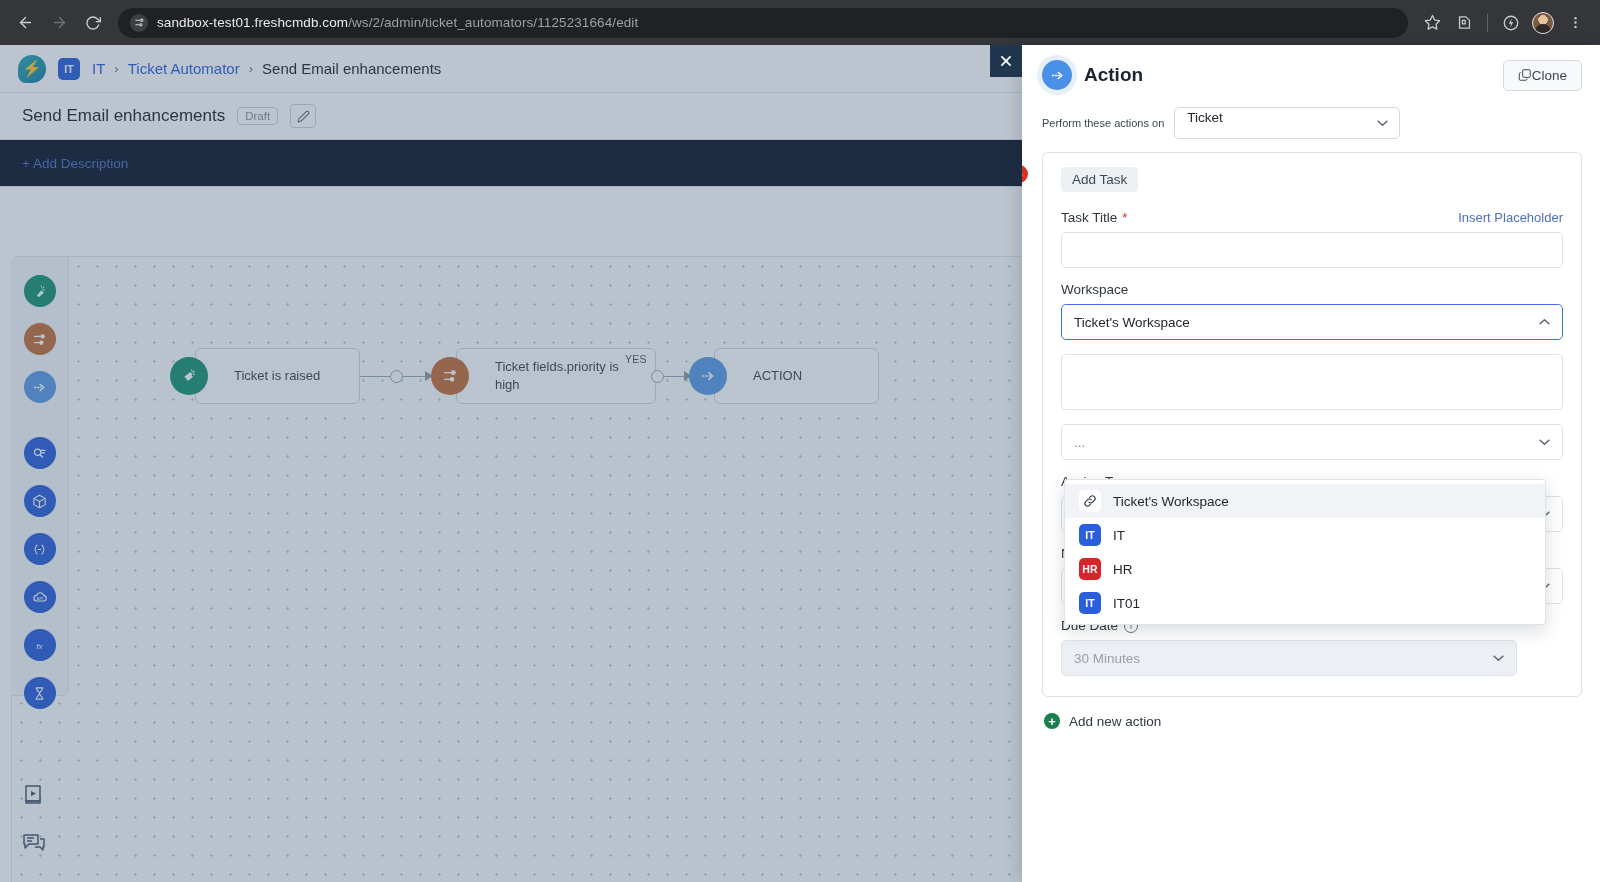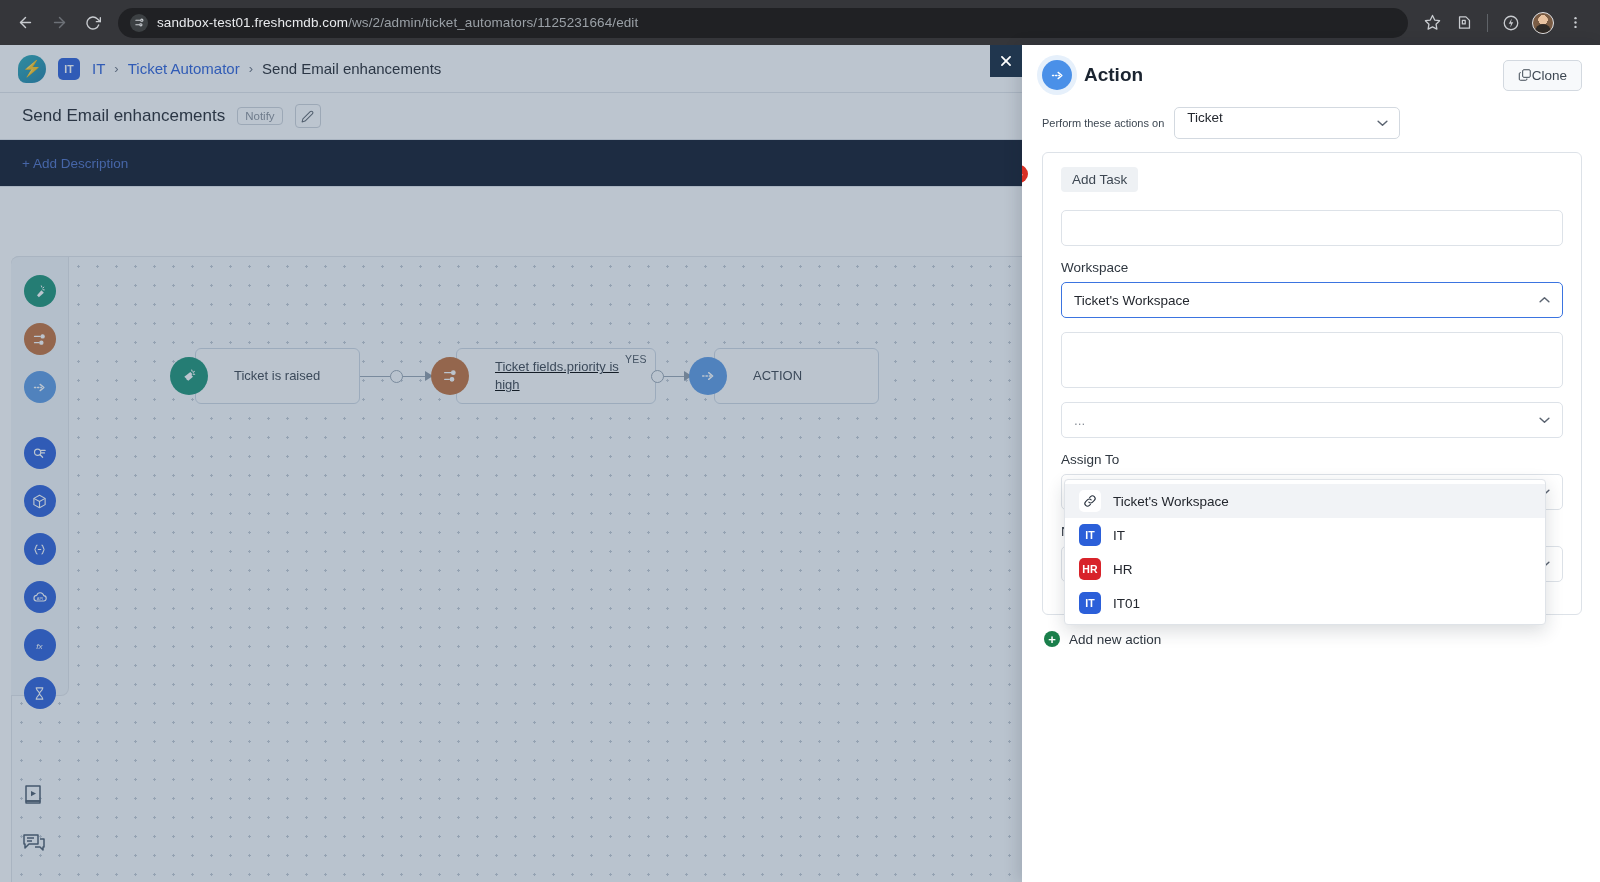--- a/index.html
+++ b/index.html
@@ -362,21 +362,21 @@
           <span class="crumb">IT</span>
           <span class="crumb-sep">›</span>
           <span class="crumb">Ticket Automator</span>
           <span class="crumb-sep">›</span>
           <span class="crumb last">Send Email enhancements</span>
         </div>
     </div>
 
     <div id="title-row">
       <span id="wf-title">Send Email enhancements</span>
-      <span id="draft-badge">Notify</span>
+      <span id="draft-badge">Draft</span>
       <span id="edit-btn">
         <svg width="13" height="13" viewBox="0 0 24 24" fill="none" stroke="currentColor" stroke-width="1.9" stroke-linecap="round" stroke-linejoin="round">
             <path d="M17 3a2.8 2.8 0 0 1 4 4L7.5 20.5 2 22l1.5-5.5z"></path>
           </svg>
       </span>
     </div>
 
     <div id="desc-row">
       <span id="add-desc">+ Add Description</span>
     </div>
@@ -390,21 +390,21 @@
               <path d="M8 17l6-8 4 4-7 6z"></path>
               <path d="M16 3l.8 2M20 5l-1.7 1.5M20.5 9.5l-2.2-.3" stroke="currentColor" stroke-width="1.6" fill="none" stroke-linecap="round"></path>
             </svg>
         </div>
         <span class="node-label">Ticket is raised</span>
       </div>
       <div class="connector" style="left:348px; top:119px; width:96px;"></div>
       <div class="conn-dot" style="left:378px; top:113px;"></div>
       <div class="conn-arrow" style="left:413px; top:114px;"></div>
 
-      <div class="flow-node" style="left:444px; top:91px; width:200px;text-decoration:underline;">
+      <div class="flow-node" style="left:444px; top:91px; width:200px;">
         <div class="node-bubble" style="background:#c2703a">
           <svg width="16" height="16" viewBox="0 0 24 24" fill="none" stroke="currentColor" stroke-width="2" stroke-linecap="round">
               <line x1="4" y1="7" x2="13" y2="7"></line>
               <line x1="4" y1="17" x2="11" y2="17"></line>
               <circle cx="17" cy="7" r="2.6" fill="currentColor"></circle>
               <circle cx="15" cy="17" r="2.6" fill="currentColor"></circle>
             </svg>
         </div>
         <span class="node-label">Ticket fields.priority is high</span>
       </div>
@@ -544,20 +544,25 @@
       </span>
     </div>
 
     <div id="panel-body">
       <div id="task-card">
         <div id="remove-task">−</div>
         <div id="add-task-chip">Add Task</div>
 
         
         <div class="fld">
+          <div class="fld-head">
+            <span class="fld-label">Task Title</span>
+            <span class="req">*</span>
+            <span class="fld-link">Insert Placeholder</span>
+          </div>
           <input class="txt-input" type="text" value="" style="">
         </div>
 
         
         <div class="fld">
           <div class="fld-head">
             <span class="fld-label">Workspace</span>
           </div>
           <div class="select-box focused">
             <span>Ticket's Workspace</span>
@@ -610,20 +615,34 @@
             <span>Never</span>
             <span class="chev">
               <svg width="11" height="7" viewBox="0 0 12 8" fill="none" stroke="currentColor" stroke-width="1.7" stroke-linecap="round" stroke-linejoin="round">
                   <polyline points="1 2 6 6.5 11 2"></polyline>
                 </svg>
             </span>
           </div>
         </div>
 
         
+        <div class="fld" style="margin-bottom:2px">
+          <div class="fld-head">
+            <span class="fld-label">Due Date</span>
+            <span class="info-ico">i</span>
+          </div>
+          <div class="select-box disabled">
+            <span>30 Minutes</span>
+            <span class="chev">
+              <svg width="11" height="7" viewBox="0 0 12 8" fill="none" stroke="currentColor" stroke-width="1.7" stroke-linecap="round" stroke-linejoin="round">
+                  <polyline points="1 2 6 6.5 11 2"></polyline>
+                </svg>
+            </span>
+          </div>
+        </div>
       </div>
 
       <div id="add-new-action">
         <span id="plus-ico">+</span>
         <span>Add new action</span>
       </div>
 
       <div id="ws-dropdown">
           <div class="dd-item active">
             <span class="dd-ico link">

